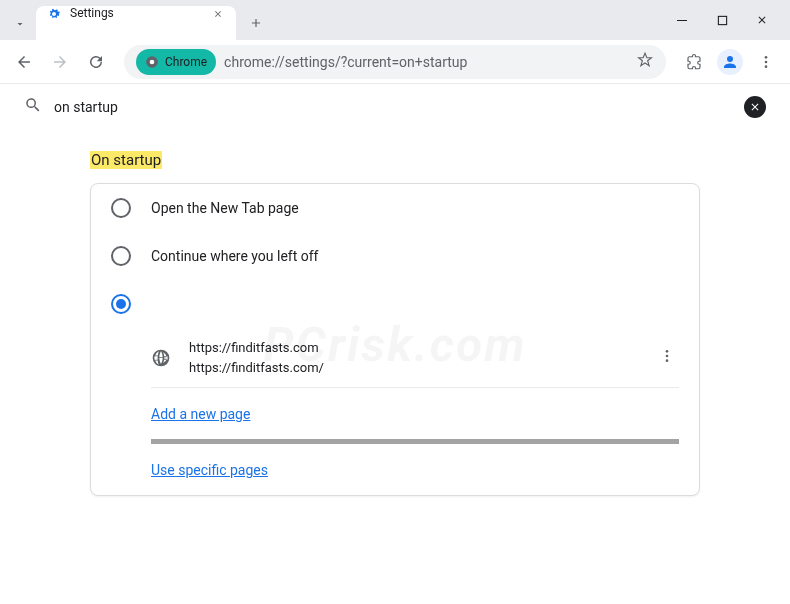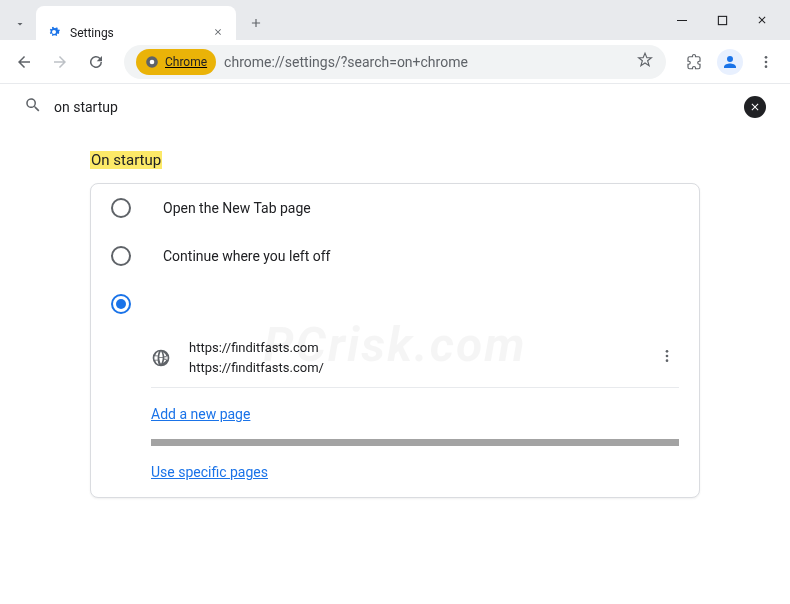--- a/index.html
+++ b/index.html
@@ -1,32 +1,32 @@
 <!DOCTYPE html>
 <html><head>
   <meta charset="utf-8">
   <style>
     * { margin: 0; padding: 0; box-sizing: border-box; font-family: 'Segoe UI', Roboto, Arial, sans-serif; }
     body { width: 790px; height: 604px; background: #fff; overflow: hidden; position: relative; }
     
     .titlebar { height: 40px; background: #e8eaed; display: flex; align-items: flex-end; padding: 0 8px; }
     .tab-dropdown { width: 24px; height: 32px; display: flex; align-items: center; justify-content: center; cursor: pointer; }
-    .tab { background: #fff; border-radius: 8px 8px 0 0; height: 34px; display: flex; align-items: flex-end; padding: 0 10px; min-width: 200px; margin-left: 4px; }
+    .tab { background: #fff; border-radius: 8px 8px 0 0; height: 34px; display: flex; align-items: flex-start; padding: 0 10px; min-width: 200px; margin-left: 4px; }
     .tab-icon { width: 16px; height: 16px; margin-right: 8px; display:flex; align-items:center; justify-content:center; }
     .tab-title { font-size: 12px; color: #202124; flex: 1; }
     .tab-close { width: 16px; height: 16px; display: flex; align-items: center; justify-content: center; cursor: pointer; color: #5f6368; }
     .new-tab { width: 28px; height: 28px; display: flex; align-items: center; justify-content: center; cursor: pointer; margin-left: 6px; margin-bottom: 3px; color: #5f6368; }
     .window-controls { margin-left: auto; display: flex; align-items: center; height: 40px; }
     .win-btn { width: 40px; height: 32px; display: flex; align-items: center; justify-content: center; cursor: pointer; color: #202124; }
     
     .toolbar { height: 44px; background: #fff; display: flex; align-items: center; padding: 0 8px; gap: 4px; border-bottom: 1px solid #e8eaed; }
     .nav-btn { width: 32px; height: 32px; display: flex; align-items: center; justify-content: center; cursor: pointer; color: #5f6368; border-radius: 50%; }
     .nav-btn.disabled { color: #bdc1c6; }
     .omnibox { flex: 1; height: 34px; background: #f1f3f4; border-radius: 17px; display: flex; align-items: center; padding: 0 12px; margin: 0 8px; gap: 8px; }
-    .chrome-chip { display: flex; align-items: center; gap: 6px; background: #eab308; border-radius: 13px; padding: 3px 9px; height: 26px; text-decoration: underline; }
+    .chrome-chip { display: flex; align-items: center; gap: 6px; background: #14b8a6; border-radius: 13px; padding: 3px 9px; height: 26px; }
     .chrome-chip-text { font-size: 12px; color: #202124; }
     .url-text { font-size: 14px; color: #5f6368; flex: 1; }
     .star-btn { cursor: pointer; color: #5f6368; }
     .toolbar-icon { width: 32px; height: 32px; display: flex; align-items: center; justify-content: center; cursor: pointer; color: #5f6368; }
     .avatar { width: 26px; height: 26px; border-radius: 50%; background: #e8f0fe; display: flex; align-items: center; justify-content: center; }
     
     .content { position: relative; height: calc(604px - 84px); background: #fff; }
     .search-row { display: flex; align-items: center; padding: 12px 24px; }
     .search-icon-sm { margin-right: 12px; color: #5f6368; }
     .search-text { font-size: 14px; color: #202124; flex: 1; }
@@ -34,29 +34,29 @@
     
     .section { padding: 20px 90px 0; }
     .section-title { font-size: 15px; color: #202124; display: inline-block; }
     .highlight { background: #fce968; padding: 0 1px; }
     
     .card { margin: 14px 90px 0; border: 1px solid #dadce0; border-radius: 8px; background: #fff; box-shadow: 0 1px 2px rgba(60,64,67,0.08); }
     .radio-row { display: flex; align-items: center; padding: 14px 20px; cursor: pointer; }
     .radio { width: 20px; height: 20px; border-radius: 50%; border: 2px solid #5f6368; margin-right: 20px; position: relative; flex-shrink: 0; }
     .radio.selected { border-color: #1a73e8; }
     .radio.selected::after { content: ''; position: absolute; top: 3px; left: 3px; width: 10px; height: 10px; border-radius: 50%; background: #1a73e8; }
-    .radio-label { font-size: 14px; color: #202124; margin-left: 12px; }
+    .radio-label { font-size: 14px; color: #202124; }
     
     .pages-section { padding: 0 20px 0 60px; }
     .page-row { display: flex; align-items: center; padding: 10px 0; border-bottom: 1px solid #e8eaed; }
     .globe-icon { width: 20px; height: 20px; margin-right: 18px; color: #5f6368; flex-shrink: 0; }
     .page-urls { flex: 1; }
     .page-url { font-size: 13px; color: #202124; line-height: 1.5; }
     .more-btn { cursor: pointer; color: #5f6368; padding: 4px; }
-    .link-row { padding: 16px 0; border-bottom: 7px solid #a3a3a3; }
+    .link-row { padding: 16px 0; border-bottom: 5px solid #a3a3a3; }
     .link-row:last-child { border-bottom: none; }
     .link-text { font-size: 14px; color: #1a73e8; cursor: pointer; text-decoration: underline; }
     
     .watermark { position: absolute; top: 50%; left: 50%; transform: translate(-50%, -50%); font-size: 48px; font-weight: bold; color: rgba(0,0,0,0.04); pointer-events: none; white-space: nowrap; letter-spacing: 2px; font-style: italic; z-index: 0; }
   </style>
 </head>
 <body>
 
 <div class="titlebar">
   <div class="tab-dropdown">
@@ -118,21 +118,21 @@
       </svg>
   </div>
   <div class="omnibox">
     <div class="chrome-chip">
       <svg width="14" height="14" viewBox="0 0 24 24">
           <circle cx="12" cy="12" r="10" fill="#5f6368"></circle>
           <circle cx="12" cy="12" r="4" fill="#fff"></circle>
         </svg>
       <span class="chrome-chip-text">Chrome</span>
     </div>
-    <span class="url-text">chrome://settings/?search=on+chrome</span>
+    <span class="url-text">chrome://settings/?current=on+startup</span>
     <span class="star-btn">
       <svg width="18" height="18" viewBox="0 0 24 24">
           <path fill="none" stroke="currentColor" stroke-width="1.5" d="M12 3l2.5 6h6l-5 4 2 6.5L12 16l-5.5 3.5 2-6.5-5-4h6z"></path>
         </svg>
     </span>
   </div>
   <div class="toolbar-icon">
     <svg width="18" height="18" viewBox="0 0 24 24">
         <path fill="none" stroke="currentColor" stroke-width="1.6" d="M20 11V7a2 2 0 00-2-2h-4V4a2 2 0 10-4 0v1H6a2 2 0 00-2 2v4h1a2 2 0 110 4H4v4a2 2 0 002 2h4v-1a2 2 0 114 0v1h4a2 2 0 002-2v-4h-1a2 2 0 110-4h1z"></path>
       </svg>

